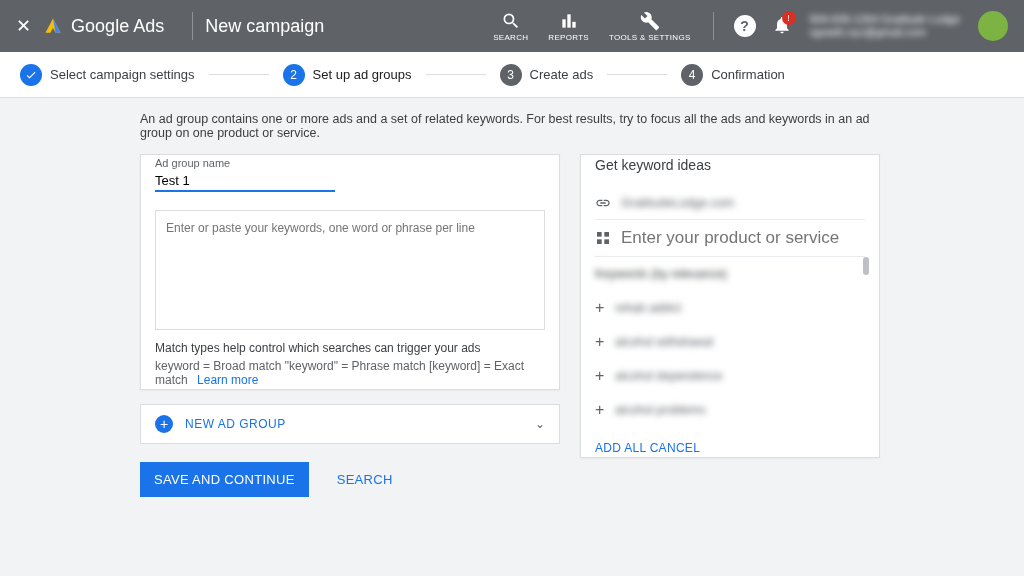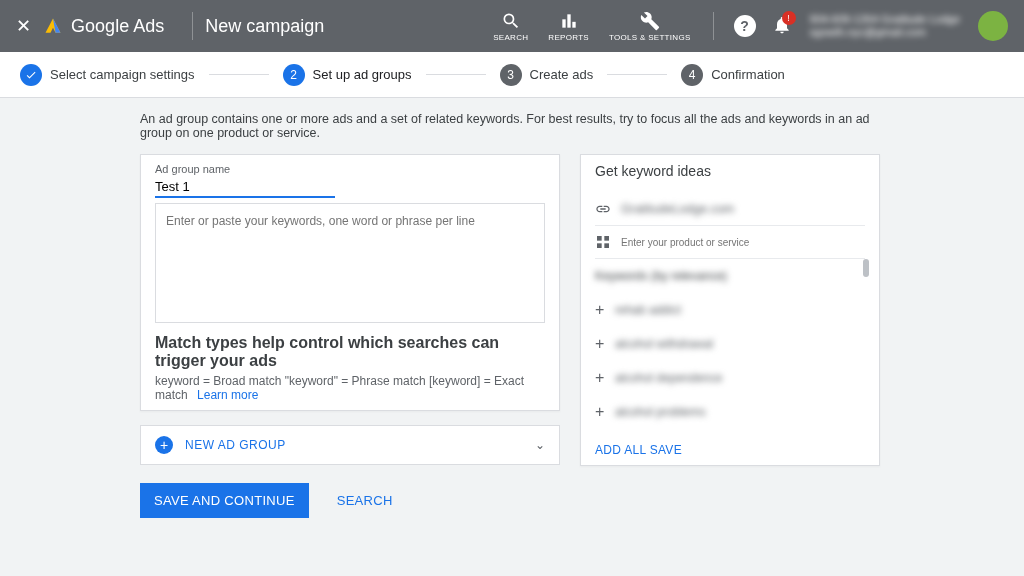--- a/index.html
+++ b/index.html
@@ -26,40 +26,40 @@
 .step-active { background: #1a73e8; }
 .step-todo { background: #5f6368; }
 .step-label { font-size: 13px; color: #3c4043; }
 .step-label-active { color: #202124; font-weight: 400; }
 .step-line { width: 60px; height: 1px; background: #dadce0; margin: 0 14px; }
 .content { background: #f1f3f4; padding: 14px 140px 20px; height: 538px; overflow: auto; }
 .intro { font-size: 12.5px; color: #3c4043; margin-bottom: 14px; }
 .cols { display: flex; gap: 20px; }
 .left { flex: 0 0 420px; }
 .right { flex: 0 0 300px; }
-.panel { background: #fff; border: 1px solid #dadce0; padding: 8px 14px; box-shadow: 0 1px 2px rgba(0,0,0,0.04); }
+.panel { background: #fff; border: 1px solid #dadce0; padding: 2px 14px; box-shadow: 0 1px 2px rgba(0,0,0,0.04); }
 .label-sm { font-size: 11px; color: #5f6368; margin-bottom: 2px; }
 .name-input { border: none; border-bottom: 2px solid #1a73e8; width: 180px; font-size: 13px; padding: 2px 0; outline: none; }
-.kw-textarea { width: 100%; height: 120px; border: 1px solid #dadce0; padding: 10px; font-size: 12px; color: #a16207; resize: none; outline: none; margin-top: 5px; font-family: Arial; }
+.kw-textarea { width: 100%; height: 120px; border: 1px solid #dadce0; padding: 10px; font-size: 12px; color: #a16207; resize: none; outline: none; margin-top: 18px; font-family: Arial; }
 .match-hint { margin-top: 8px; }
-.match-title { font-size: 16px; font-weight: bold; color: #3c4043; }
+.match-title { font-size: 12px; font-weight: normal; color: #3c4043; }
 .match-body { font-size: 12px; color: #5f6368; margin-top: 4px; }
 .learn-link { color: #1a73e8; margin-left: 6px; cursor: pointer; }
 .new-group-panel { background: #fff; border: 1px solid #dadce0; padding: 10px 14px; display: flex; align-items: center; margin-top: 14px; cursor: pointer; }
 .plus-circle { width: 18px; height: 18px; border-radius: 50%; background: #1a73e8; color: #fff; display: flex; align-items: center; justify-content: center; font-size: 14px; line-height: 1; margin-right: 12px; }
 .new-group-label { color: #1a73e8; font-size: 12px; letter-spacing: 0.5px; font-weight: 500; flex: 1; }
 .chev { color: #5f6368; font-size: 12px; }
 .actions { margin-top: 18px; display: flex; align-items: center; gap: 28px; }
 .btn-primary { background: #1a73e8; color: #fff; border: none; padding: 10px 14px; font-size: 13px; font-weight: 500; letter-spacing: 0.3px; cursor: pointer; }
 .btn-text { color: #1a73e8; font-size: 13px; font-weight: 500; letter-spacing: 0.3px; cursor: pointer; }
 .side-title { font-size: 14px; color: #3c4043; margin-bottom: 14px; }
 .side-row { display: flex; align-items: center; padding: 8px 0; border-bottom: 1px solid #e8eaed; font-size: 12.5px; color: #5f6368; }
 .side-row svg { width: 16px; height: 16px; margin-right: 10px; flex-shrink: 0; }
 .side-blur { filter: blur(3px); color: #5f6368; }
-.side-input { border: none; outline: none; font-size: 10px; color: #5f6368; flex: 1; }
+.side-input { border: none; outline: none; font-size: 17px; color: #5f6368; flex: 1; }
 .kw-list-wrap { position: relative; }
 .kw-scrollbar { position: absolute; right: -4px; top: 0; width: 6px; height: 18px; background: #bdc1c6; border-radius: 3px; }
 .kw-head { padding: 10px 0; filter: blur(3px); font-size: 12px; color: #3c4043; }
 .kw-row { display: flex; align-items: center; padding: 8px 0; font-size: 12px; cursor: pointer; }
 .kw-plus { color: #5f6368; font-size: 16px; width: 20px; }
 .kw-text { filter: blur(3px); color: #5f6368; }
 .add-all { margin-top: 14px; color: #1a73e8; font-size: 12px; font-weight: 500; letter-spacing: 0.3px; cursor: pointer; }
 </style>
 </head>
 <body>
@@ -192,17 +192,17 @@
             </div>
           <div class="kw-row">
               <span class="kw-plus">+</span>
               <span class="kw-text">alcohol dependence</span>
             </div>
           <div class="kw-row">
               <span class="kw-plus">+</span>
               <span class="kw-text">alcohol problems</span>
             </div>
         </div>
-        <div class="add-all">ADD ALL SAVE</div>
+        <div class="add-all">ADD ALL CANCEL</div>
       </div>
     </div>
   </div>
 </div>
 
 </body></html>

